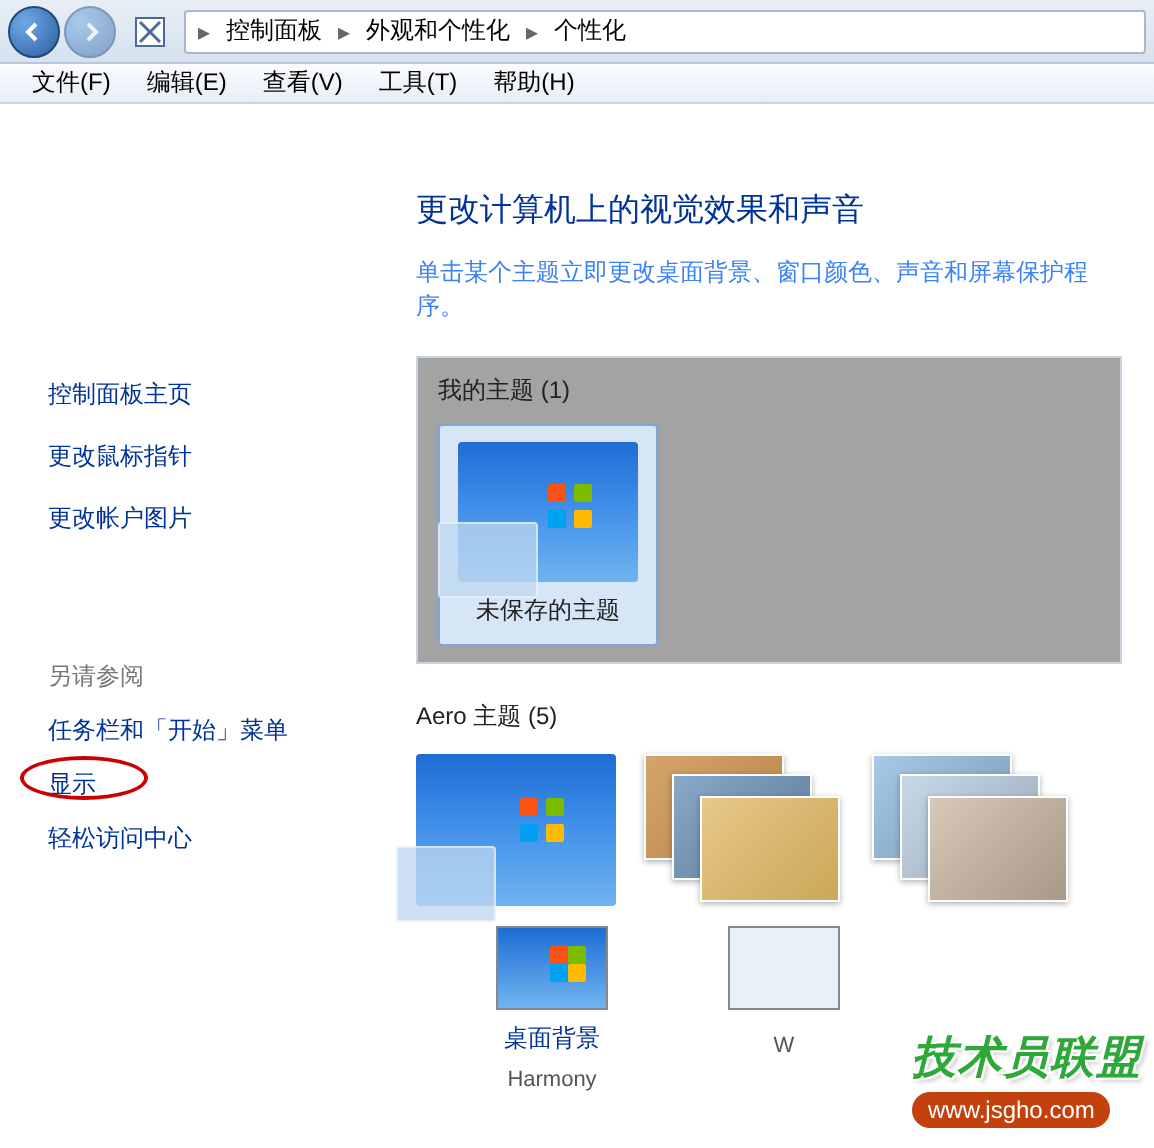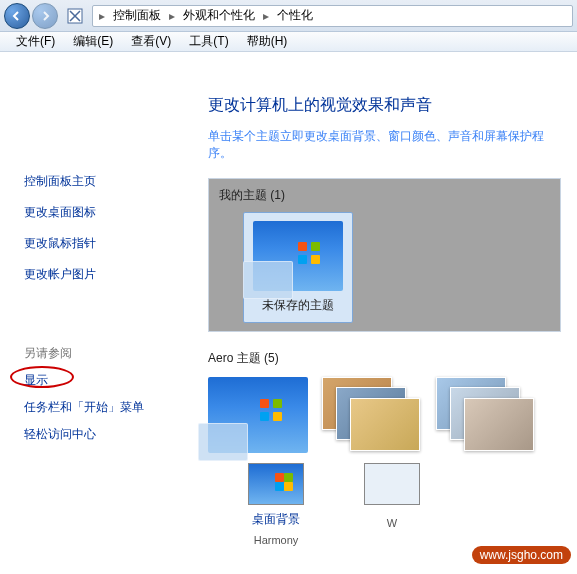--- a/index.html
+++ b/index.html
@@ -28,21 +28,21 @@
   .see-also-link { color: #003399; margin-bottom: 10px; cursor: pointer; }
   .see-also-link.circled { position: relative; display: inline-block; }
   .circle-mark { position: absolute; left: -14px; top: -6px; width: 64px; height: 22px; border: 2px solid #c00; border-radius: 50%; pointer-events: none; }
   
   .main { flex: 1; padding: 18px 16px 0 18px; overflow: hidden; }
   .main-title { font-size: 16px; color: #003399; margin-bottom: 12px; }
   .main-desc { font-size: 12px; color: #3b82f6; margin-bottom: 16px; }
   
   .theme-box { border: 1px solid #c8d4e2; background: #a3a3a3; padding: 8px 10px; margin-bottom: 18px; }
   .theme-box-title { font-size: 12px; color: #222; margin-bottom: 8px; }
-  .theme-item { display: inline-flex; flex-direction: column; align-items: center; width: 110px; padding: 8px; cursor: pointer; margin-left: 24px; }
+  .theme-item { display: inline-flex; flex-direction: column; align-items: center; width: 110px; padding: 8px; cursor: pointer; }
   .theme-item.selected { background: #d6e6f7; border: 1px solid #7da7d9; border-radius: 2px; }
   .theme-thumb { width: 90px; height: 70px; position: relative; margin-bottom: 6px; }
   .theme-caption { font-size: 12px; color: #222; text-align: center; }
   
   .theme-row { display: flex; gap: 14px; margin-bottom: 10px; }
   .aero-thumb { width: 100px; height: 76px; position: relative; }
   
   
   .wallpaper { width: 100%; height: 100%; background: linear-gradient(to bottom, #1e6dd4 0%, #3a8ae8 40%, #6fb4f0 100%); position: relative; border-radius: 2px; }
   .wallpaper-overlay { position: absolute; left: -10px; bottom: -8px; width: 50px; height: 38px; background: rgba(190, 215, 240, 0.75); border: 1px solid rgba(255,255,255,0.5); border-radius: 2px; }
@@ -108,30 +108,29 @@
   <span class="menu-item">文件(F)</span>
   <span class="menu-item">编辑(E)</span>
   <span class="menu-item">查看(V)</span>
   <span class="menu-item">工具(T)</span>
   <span class="menu-item">帮助(H)</span>
 </div>
 
 <div class="content">
   <div class="sidebar">
     <div class="sidebar-title">控制面板主页</div>
-    <div class="sidebar-link">更改桌面图标</div>
     <div class="sidebar-link">更改鼠标指针</div>
     <div class="sidebar-link">更改帐户图片</div>
     <div class="sidebar-spacer"></div>
     <div class="see-also-title">另请参阅</div>
+    <div class="see-also-link">任务栏和「开始」菜单</div>
     <div class="see-also-link circled">
       <span>显示</span>
       <span class="circle-mark"></span>
     </div>
-    <div class="see-also-link">任务栏和「开始」菜单</div>
     <div class="see-also-link">轻松访问中心</div>
   </div>
 
   <div class="main">
     <div class="main-title">更改计算机上的视觉效果和声音</div>
     <div class="main-desc">单击某个主题立即更改桌面背景、窗口颜色、声音和屏幕保护程序。</div>
 
     <div class="theme-box">
       <div class="theme-box-title">我的主题 (1)</div>
       <div class="theme-item selected">
@@ -195,14 +194,15 @@
       <div class="bottom-item">
         <div class="bottom-thumb blank"></div>
         <div class="bottom-label"></div>
         <div class="bottom-sublabel">W</div>
       </div>
     </div>
   </div>
 </div>
 
 <div class="watermark">
+  <div class="wm-text">技术员联盟</div>
   <div class="wm-url">www.jsgho.com</div>
 </div>
 
 </body></html>

